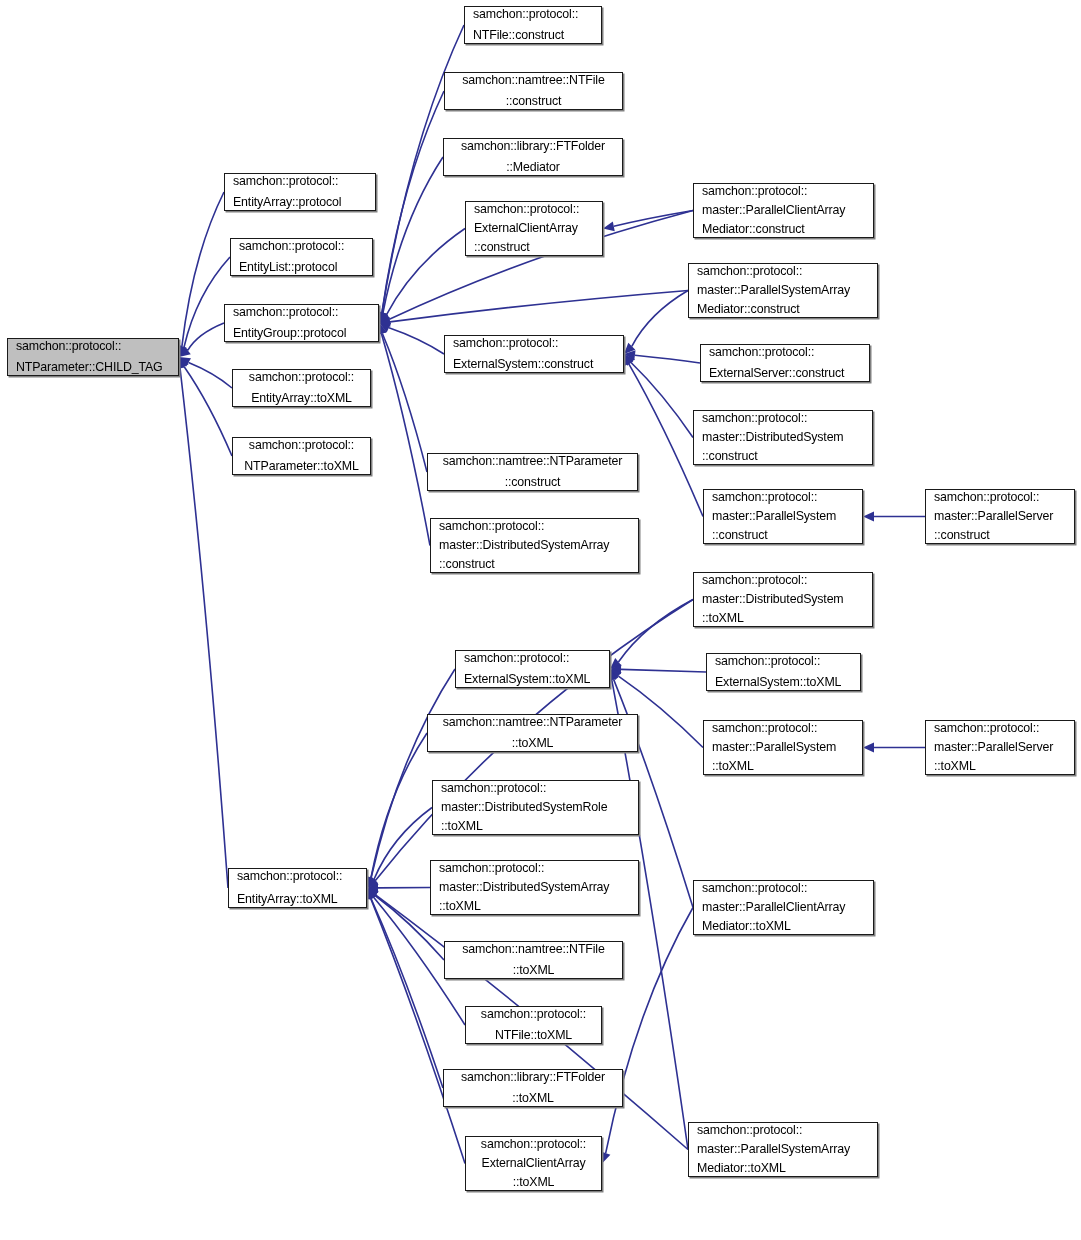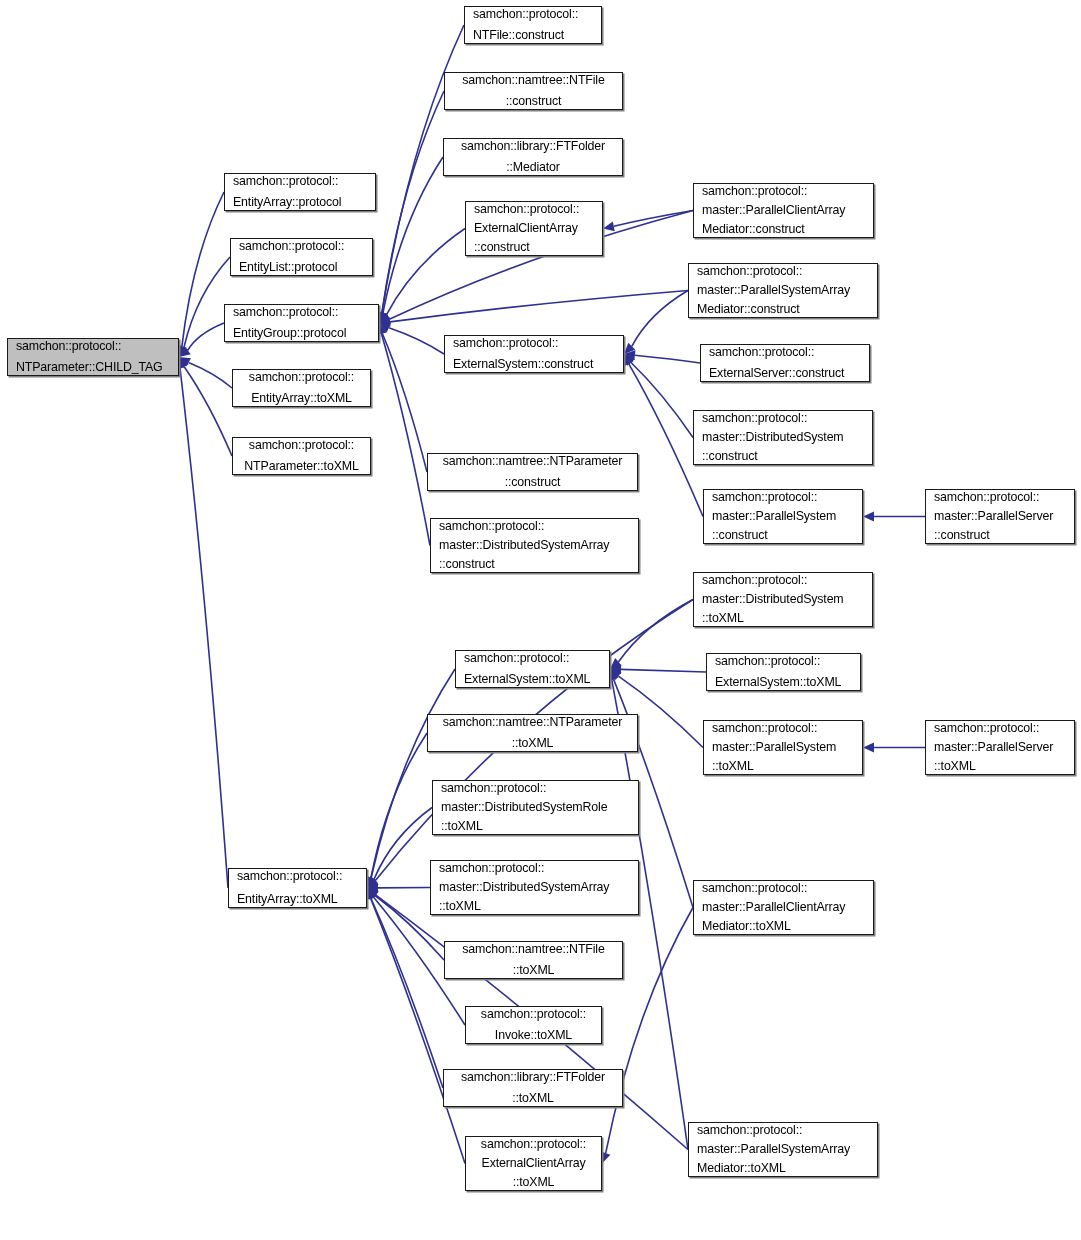--- a/index.html
+++ b/index.html
@@ -250,21 +250,21 @@
         <span class="nline">samchon::protocol::</span>
         <span class="nline">master::DistributedSystemArray</span>
         <span class="nline">::toXML</span>
       </div>
       <div class="node" style="left: 444px; top: 941px; width: 179px; height: 38px;">
         <span class="nline">samchon::namtree::NTFile</span>
         <span class="nline">::toXML</span>
       </div>
       <div class="node" style="left: 465px; top: 1006px; width: 137px; height: 38px;">
         <span class="nline">samchon::protocol::</span>
-        <span class="nline">Invoke::toXML</span>
+        <span class="nline">NTFile::toXML</span>
       </div>
       <div class="node" style="left: 443px; top: 1069px; width: 180px; height: 38px;">
         <span class="nline">samchon::library::FTFolder</span>
         <span class="nline">::toXML</span>
       </div>
       <div class="node" style="left: 465px; top: 1136px; width: 137px; height: 55px;">
         <span class="nline">samchon::protocol::</span>
         <span class="nline">ExternalClientArray</span>
         <span class="nline">::toXML</span>
       </div>

